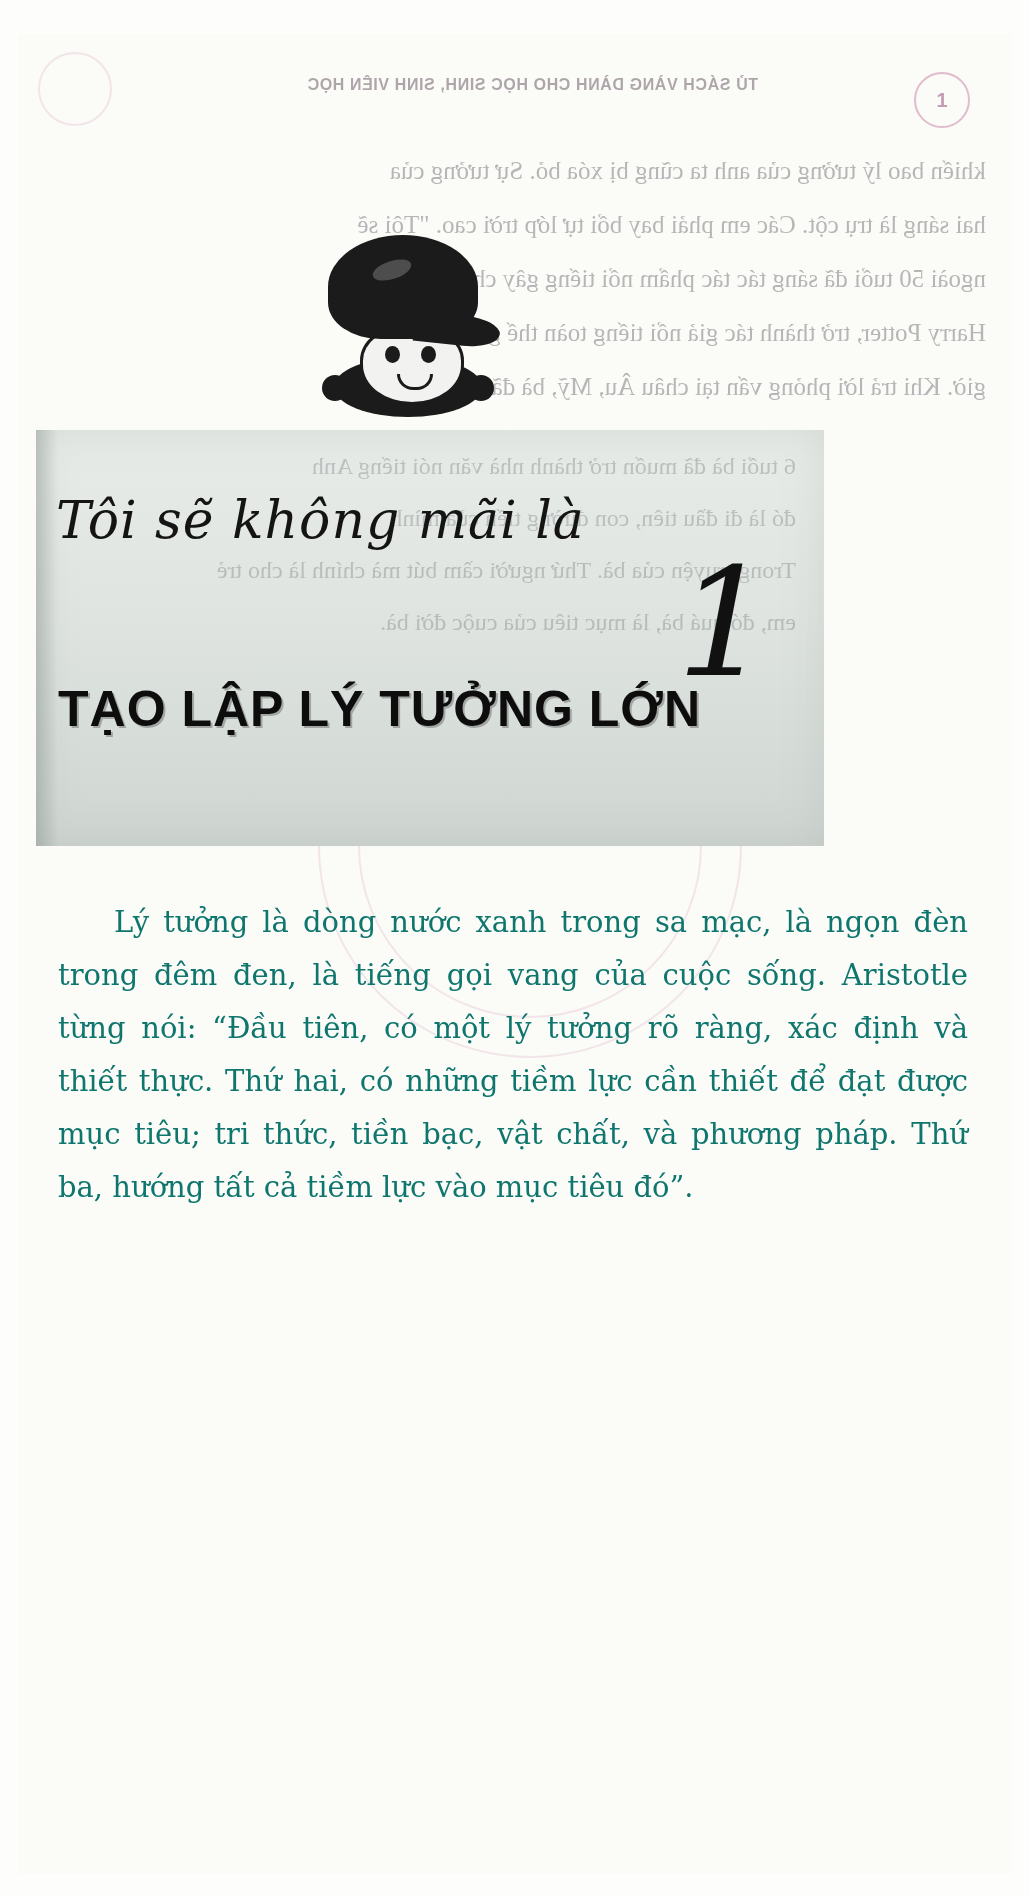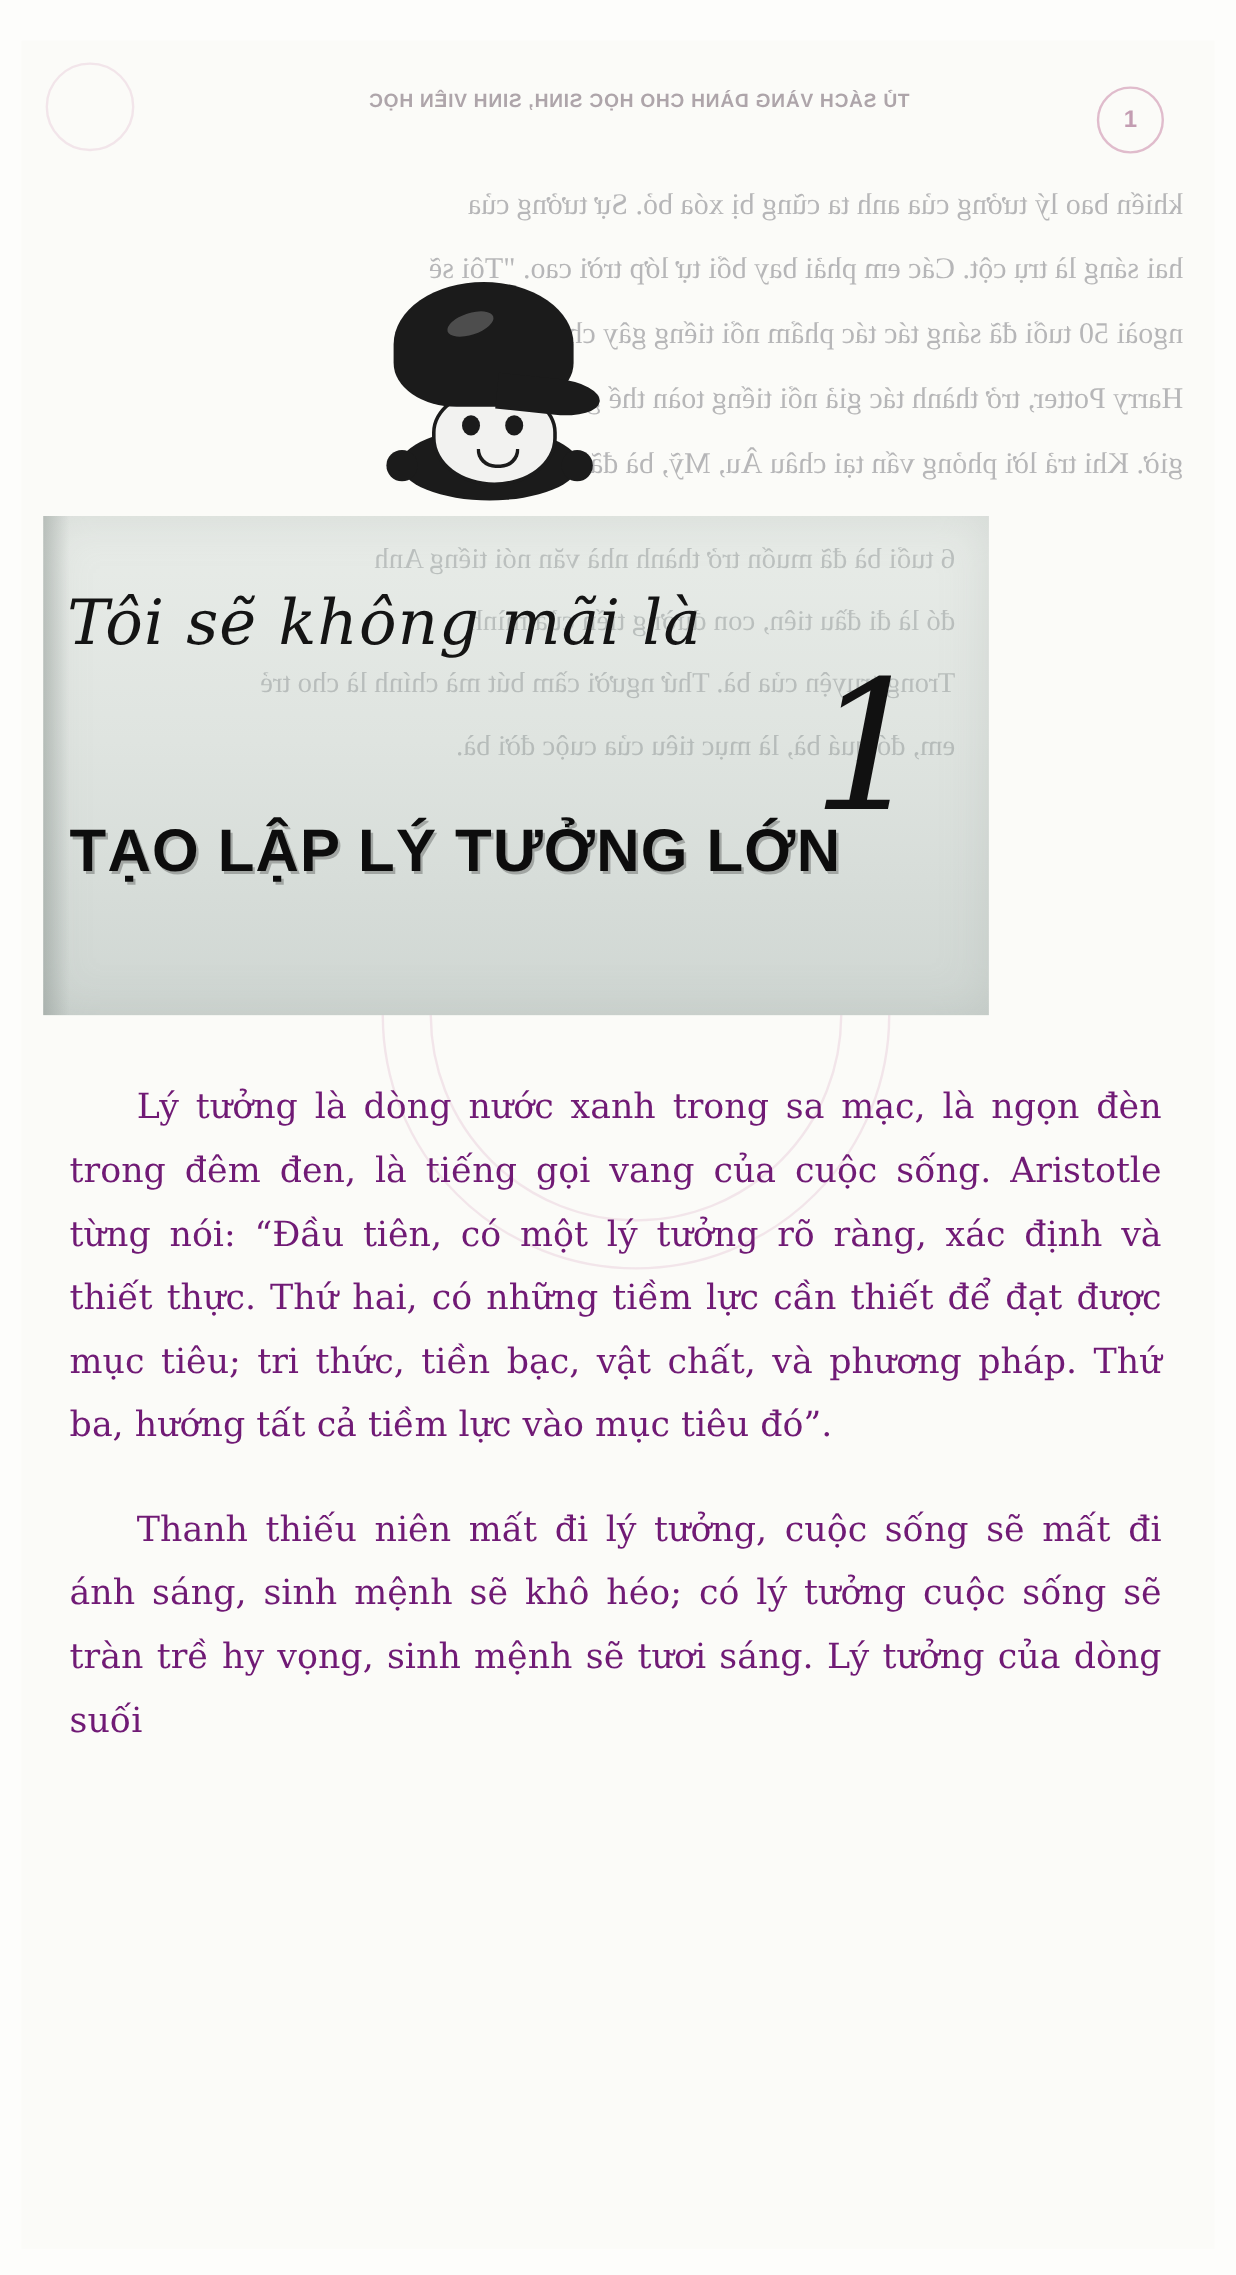--- a/index.html
+++ b/index.html
@@ -245,21 +245,21 @@
 
   
   .body-text {
     position: absolute;
     left: 40px;
     top: 862px;
     width: 910px;
     font-family: "DejaVu Serif", serif;
     font-size: 29px;
     line-height: 53px;
-    color: #701a75;
+    color: #0f766e;
     text-align: justify;
   }
   .body-text p {
     margin: 0 0 34px 0;
     text-indent: 56px;
   }
   .body-text p:last-child { margin-bottom: 0; }
 </style>
 </head>
 <body>
@@ -304,17 +304,16 @@
       </div>
       <div class="chapter-title">
         <span class="l1">Tôi sẽ không mãi là</span>
       </div>
       <div class="chapter-subtitle">TẠO LẬP LÝ TƯỞNG LỚN</div>
       <div class="chapter-number">1</div>
     </div>
 
     <div class="body-text">
       <p>Lý tưởng là dòng nước xanh trong sa mạc, là ngọn đèn trong đêm đen, là tiếng gọi vang của cuộc sống. Aristotle từng nói: “Đầu tiên, có một lý tưởng rõ ràng, xác định và thiết thực. Thứ hai, có những tiềm lực cần thiết để đạt được mục tiêu; tri thức, tiền bạc, vật chất, và phương pháp. Thứ ba, hướng tất cả tiềm lực vào mục tiêu đó”.</p>
-      <p>Thanh thiếu niên mất đi lý tưởng, cuộc sống sẽ mất đi ánh sáng, sinh mệnh sẽ khô héo; có lý tưởng cuộc sống sẽ tràn trề hy vọng, sinh mệnh sẽ tươi sáng. Lý tưởng của dòng suối</p>
     </div>
 
   </div>
 </div>
 
 </body></html>

